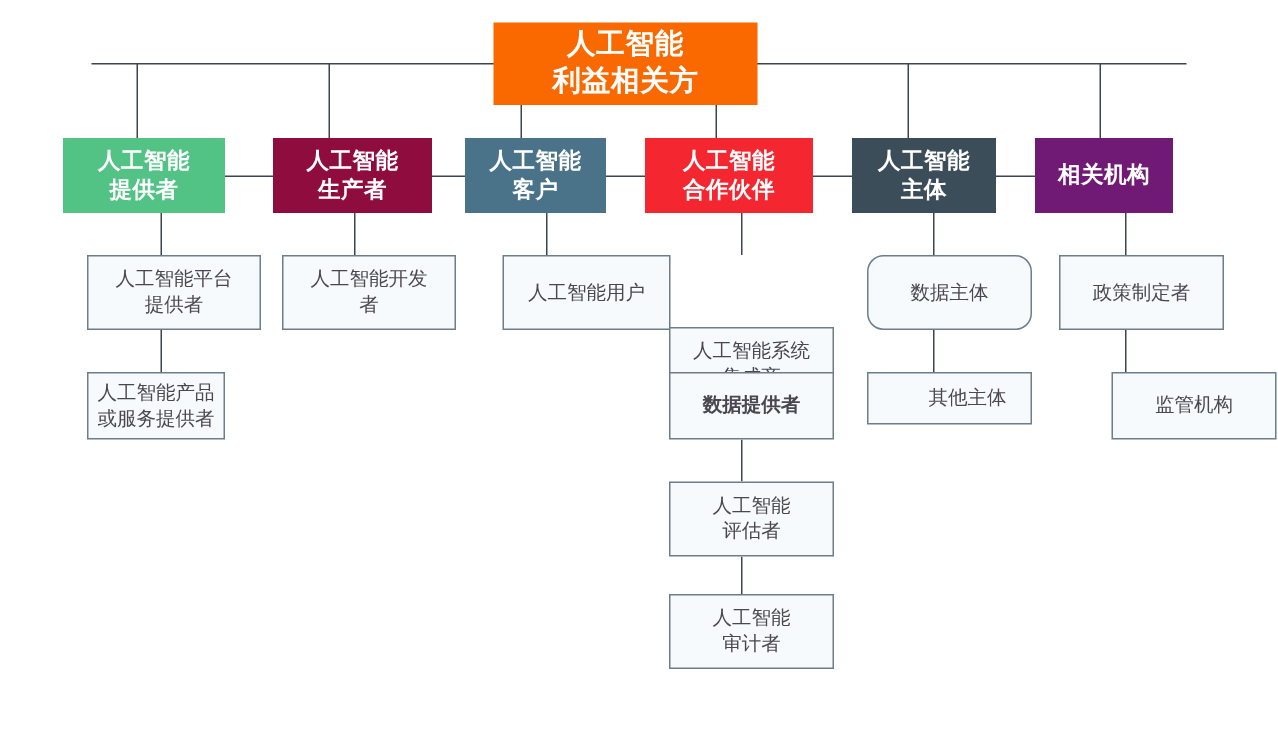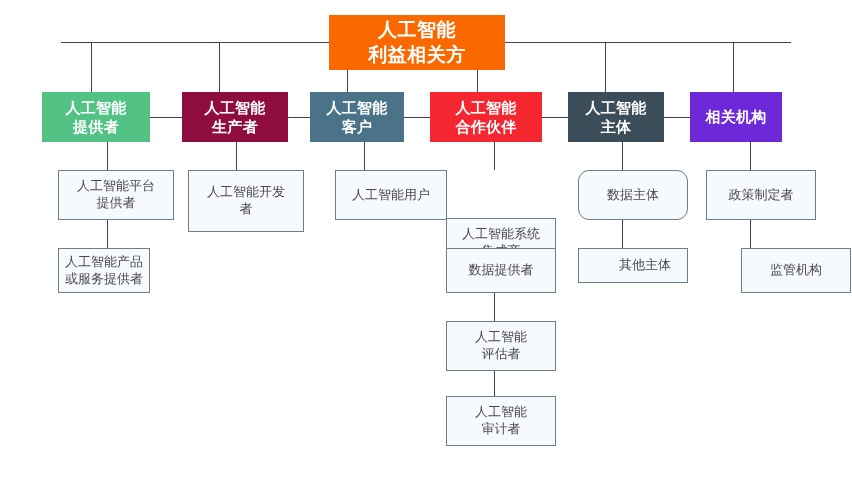--- a/index.html
+++ b/index.html
@@ -109,37 +109,37 @@
 
   <div class="node cat" style="left:310px; top:92px; width:94px; height:50px; background:#4a7389;">人工智能
 客户</div>
 
   <div class="node cat" style="left:430px; top:92px; width:112px; height:50px; background:#f42630;">人工智能
 合作伙伴</div>
 
   <div class="node cat" style="left:568px; top:92px; width:96px; height:50px; background:#3a4d59;">人工智能
 主体</div>
 
-  <div class="node cat" style="left:690px; top:92px; width:92px; height:50px; background:#6d28d9;">相关机构</div>
+  <div class="node cat" style="left:690px; top:92px; width:92px; height:50px; background:#701a75;">相关机构</div>
 
   <div class="node leaf" style="left:58px; top:170px; width:116px; height:50px;">人工智能平台
 提供者</div>
 
   <div class="node leaf" style="left:58px; top:248px; width:92px; height:45px;">人工智能产品
 或服务提供者</div>
 
-  <div class="node leaf" style="left:188px; top:170px; width:116px; height:62px;">人工智能开发
+  <div class="node leaf" style="left:188px; top:170px; width:116px; height:50px;">人工智能开发
 者</div>
 
   <div class="node leaf" style="left:316px; top:170px; width:112px; height:50px;margin-left:19px;">人工智能用户</div>
 
   <div class="node leaf" style="left:446px; top:170px; width:110px; height:50px;margin-top:48px;">人工智能系统
 集成商</div>
 
-  <div class="node leaf" style="left:446px; top:248px; width:110px; height:45px;">数据提供者</div>
+  <div class="node leaf" style="left:446px; top:248px; width:110px; height:45px;font-weight:bold;">数据提供者</div>
 
   <div class="node leaf" style="left:446px; top:321px; width:110px; height:50px;">人工智能
 评估者</div>
 
   <div class="node leaf" style="left:446px; top:396px; width:110px; height:50px;">人工智能
 审计者</div>
 
   <div class="node leaf" style="left:578px; top:170px; width:110px; height:50px;border-radius:11px;">数据主体</div>
 
   <div class="node leaf" style="left:578px; top:248px; width:110px; height:35px;padding-left:24px;">其他主体</div>

